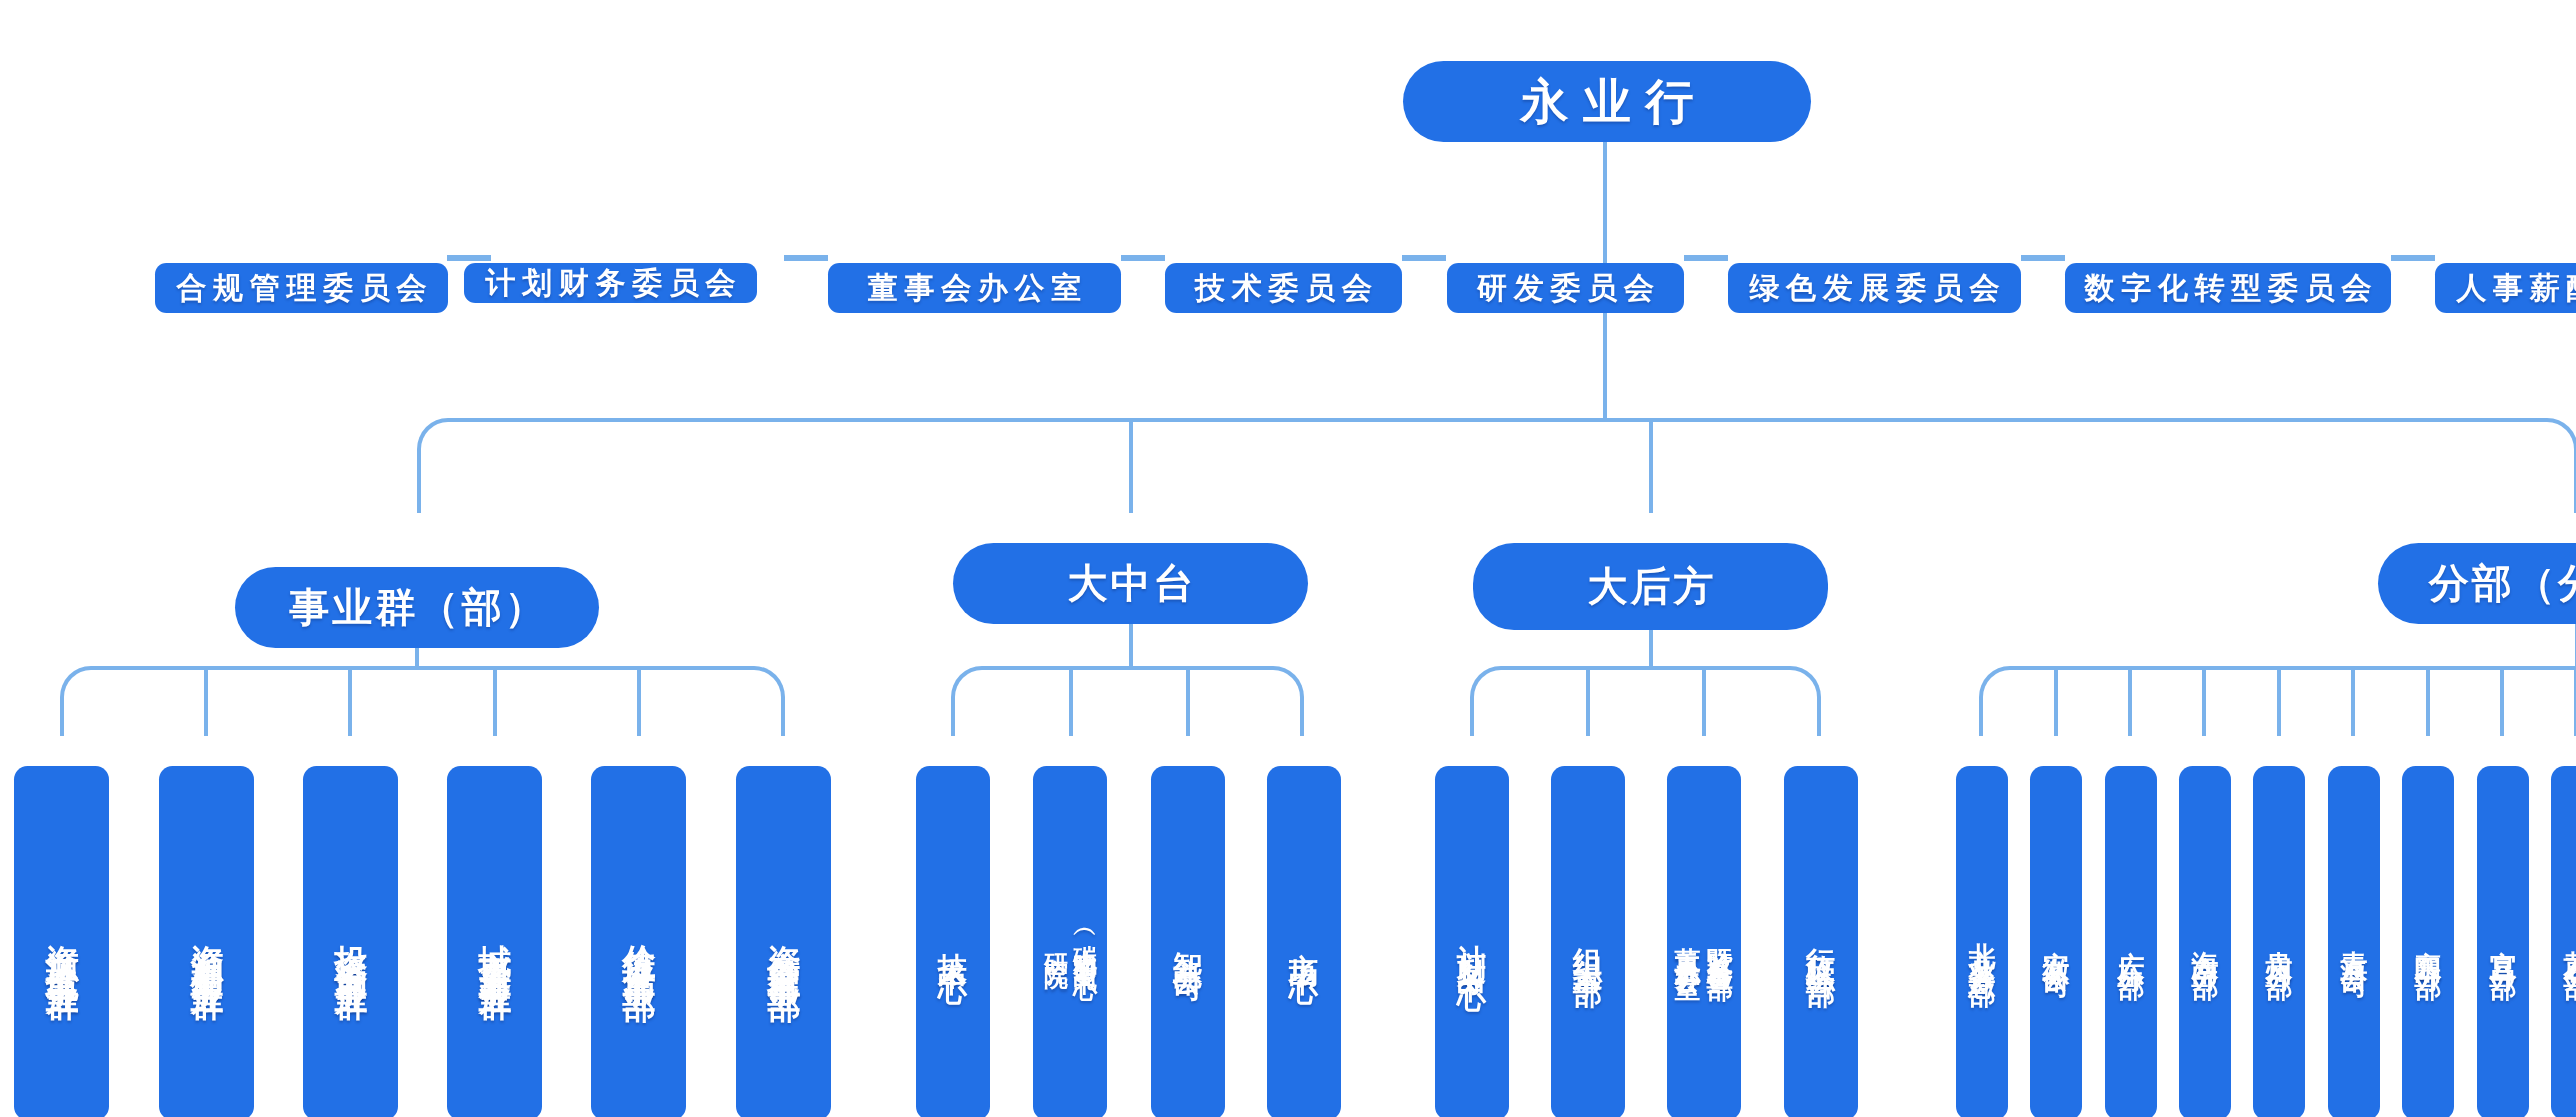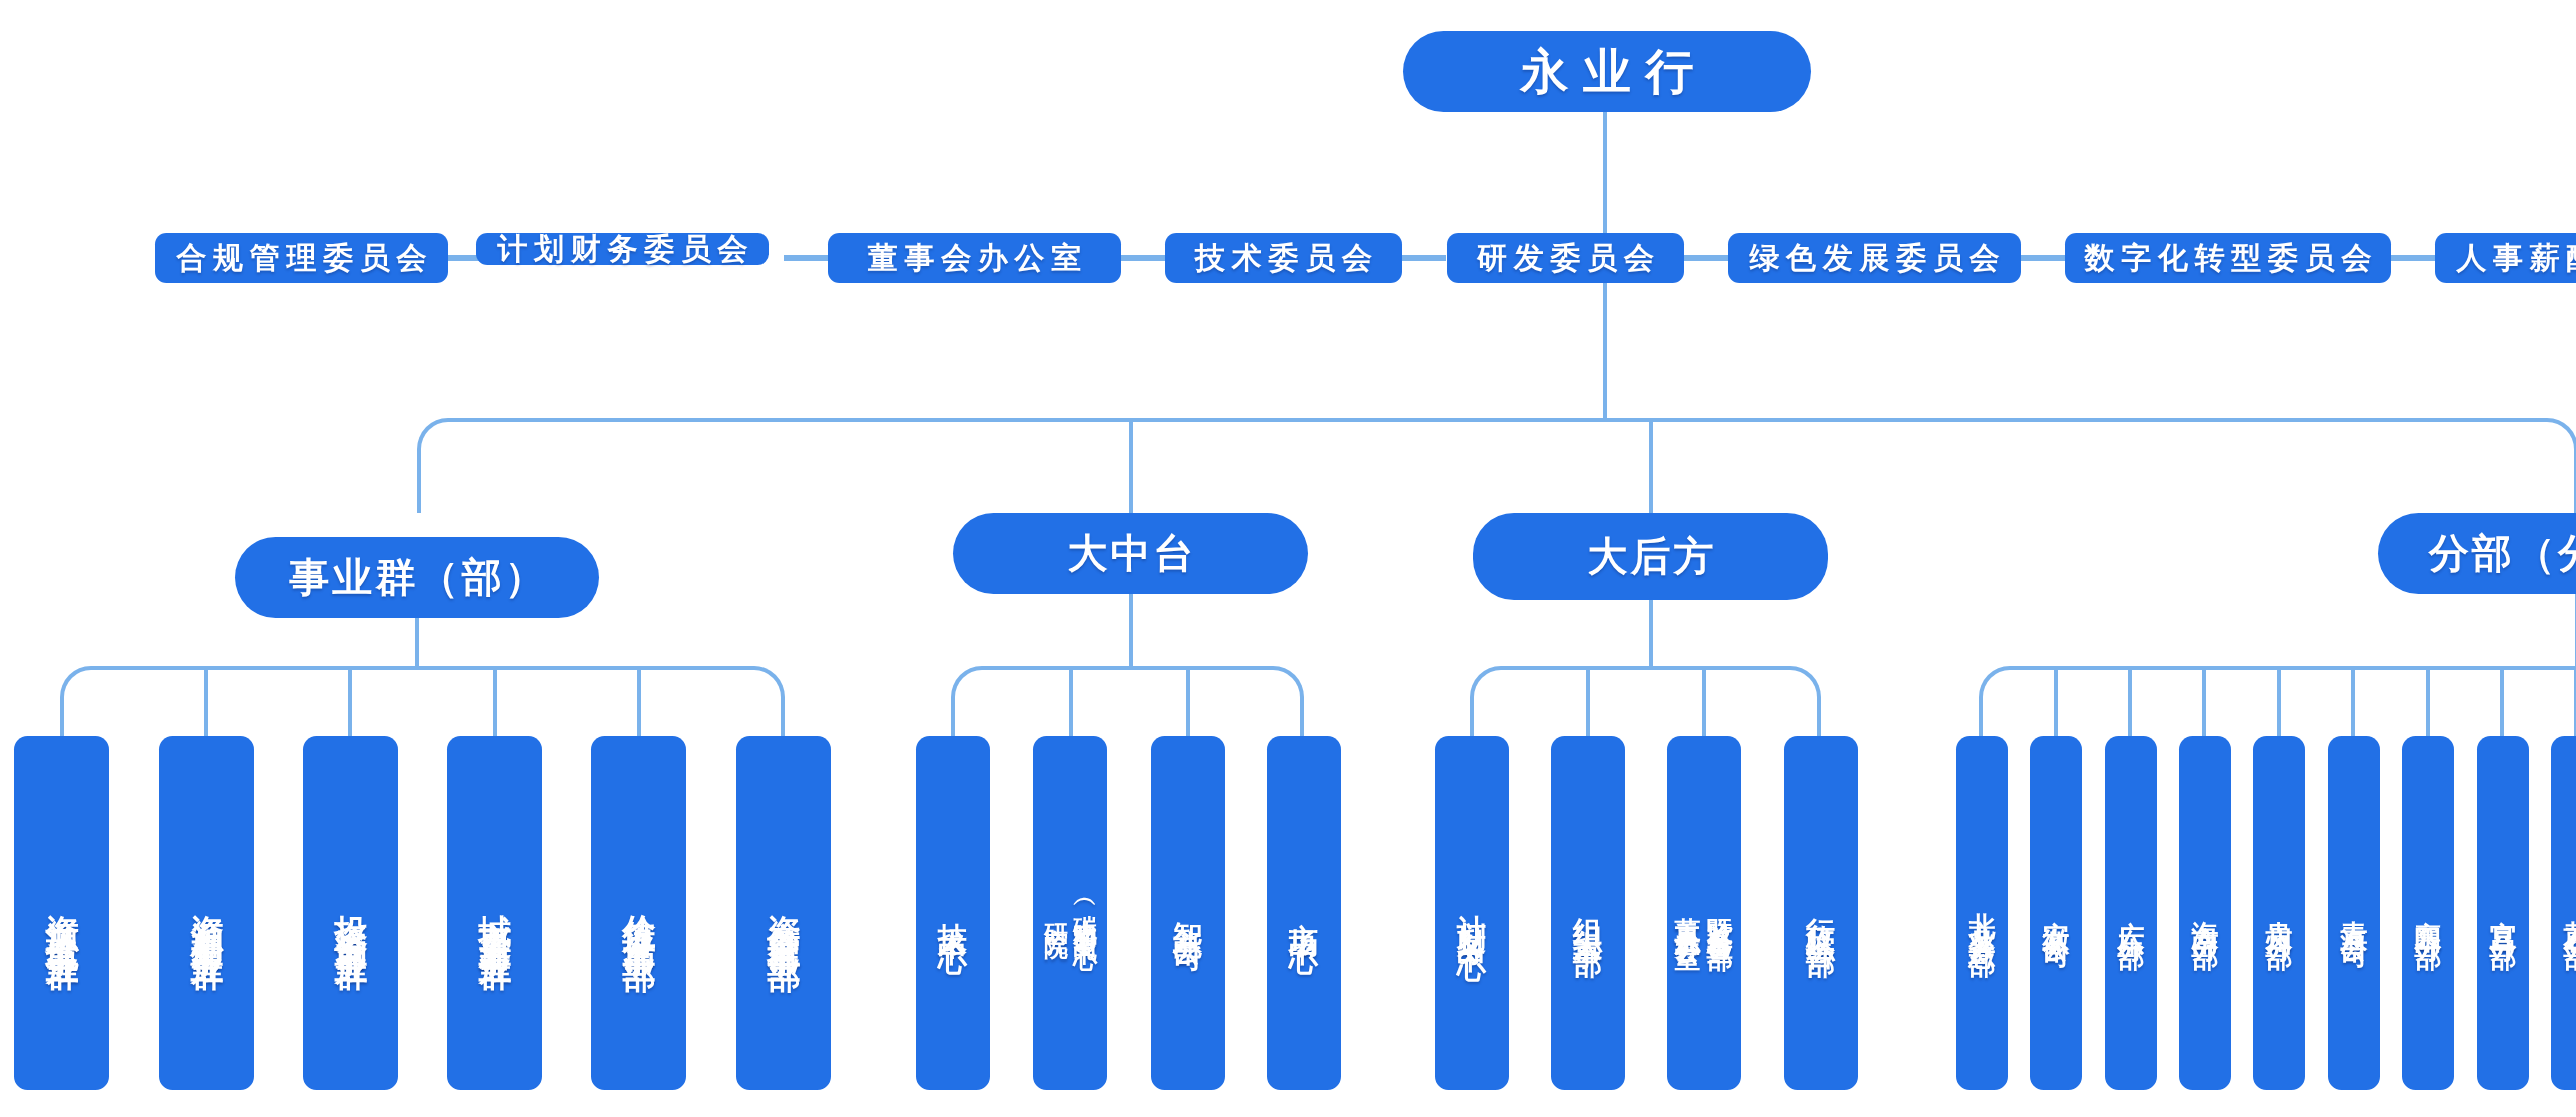--- a/index.html
+++ b/index.html
@@ -9,20 +9,21 @@
   }
   :root{
     --box:#2270e6;
     --line:#7ab2eb;
   }
   
   .node{
     position:absolute;z-index:2;background:var(--box);color:#ffffff;font-weight:bold;
     display:flex;align-items:center;justify-content:center;text-align:center;
     text-shadow:0 2.1px 2.6px rgba(10,30,90,.30);
+    margin-top:30px;
   }
   .root-node{border-radius:42px;font-size:48px;letter-spacing:14.4px;text-indent:14.4px;}
   .committee{border-radius:11.3px;font-size:30px;letter-spacing:6.7px;text-indent:6.7px;white-space:nowrap;}
   .header-pill{border-radius:41px;font-size:40px;letter-spacing:3.1px;text-indent:3.1px;white-space:nowrap;}
   .child{border-radius:13.4px;}
   .vtext{
     writing-mode:vertical-lr;text-orientation:upright;white-space:pre-line;
     letter-spacing:7.2px;line-height:1.18;
   }
   .g1 .vtext{font-size:33px;}
@@ -88,21 +89,21 @@
 <div class="line" style="left:2202px;top:668px;width:4.1px;height:68px;"></div>
 <div class="line" style="left:2277px;top:668px;width:4.1px;height:68px;"></div>
 <div class="line" style="left:2351px;top:668px;width:4.1px;height:68px;"></div>
 <div class="line" style="left:2426px;top:668px;width:4.1px;height:68px;"></div>
 <div class="line" style="left:2500px;top:668px;width:4.1px;height:68px;"></div>
 <div class="line" style="left:2574px;top:668px;width:4.1px;height:68px;"></div>
 
 <div class="node root-node" style="left:1403px;top:31px;width:408px;height:81px;">永业行</div>
 
 <div class="node committee" style="left:155px;top:233px;width:293px;height:50px;">合规管理委员会</div>
-<div class="node committee" style="left:476px;top:233px;width:293px;height:32px;">计划财务委员会</div>
+<div class="node committee" style="left:464px;top:233px;width:293px;height:40px;">计划财务委员会</div>
 <div class="node committee" style="left:828px;top:233px;width:293px;height:50px;">董事会办公室</div>
 <div class="node committee" style="left:1165px;top:233px;width:237px;height:50px;">技术委员会</div>
 <div class="node committee" style="left:1447px;top:233px;width:237px;height:50px;">研发委员会</div>
 <div class="node committee" style="left:1728px;top:233px;width:293px;height:50px;">绿色发展委员会</div>
 <div class="node committee" style="left:2065px;top:233px;width:326px;height:50px;">数字化转型委员会</div>
 <div class="node committee" style="left:2435px;top:233px;width:293px;height:50px;">人事薪酬委员会</div>
 
 <div class="node header-pill" style="left:235px;top:537px;width:364px;height:81px;">事业群（部）</div>
 <div class="node header-pill" style="left:953px;top:513px;width:355px;height:81px;">大中台</div>
 <div class="node header-pill" style="left:1473px;top:513px;width:355px;height:87px;">大后方</div>

